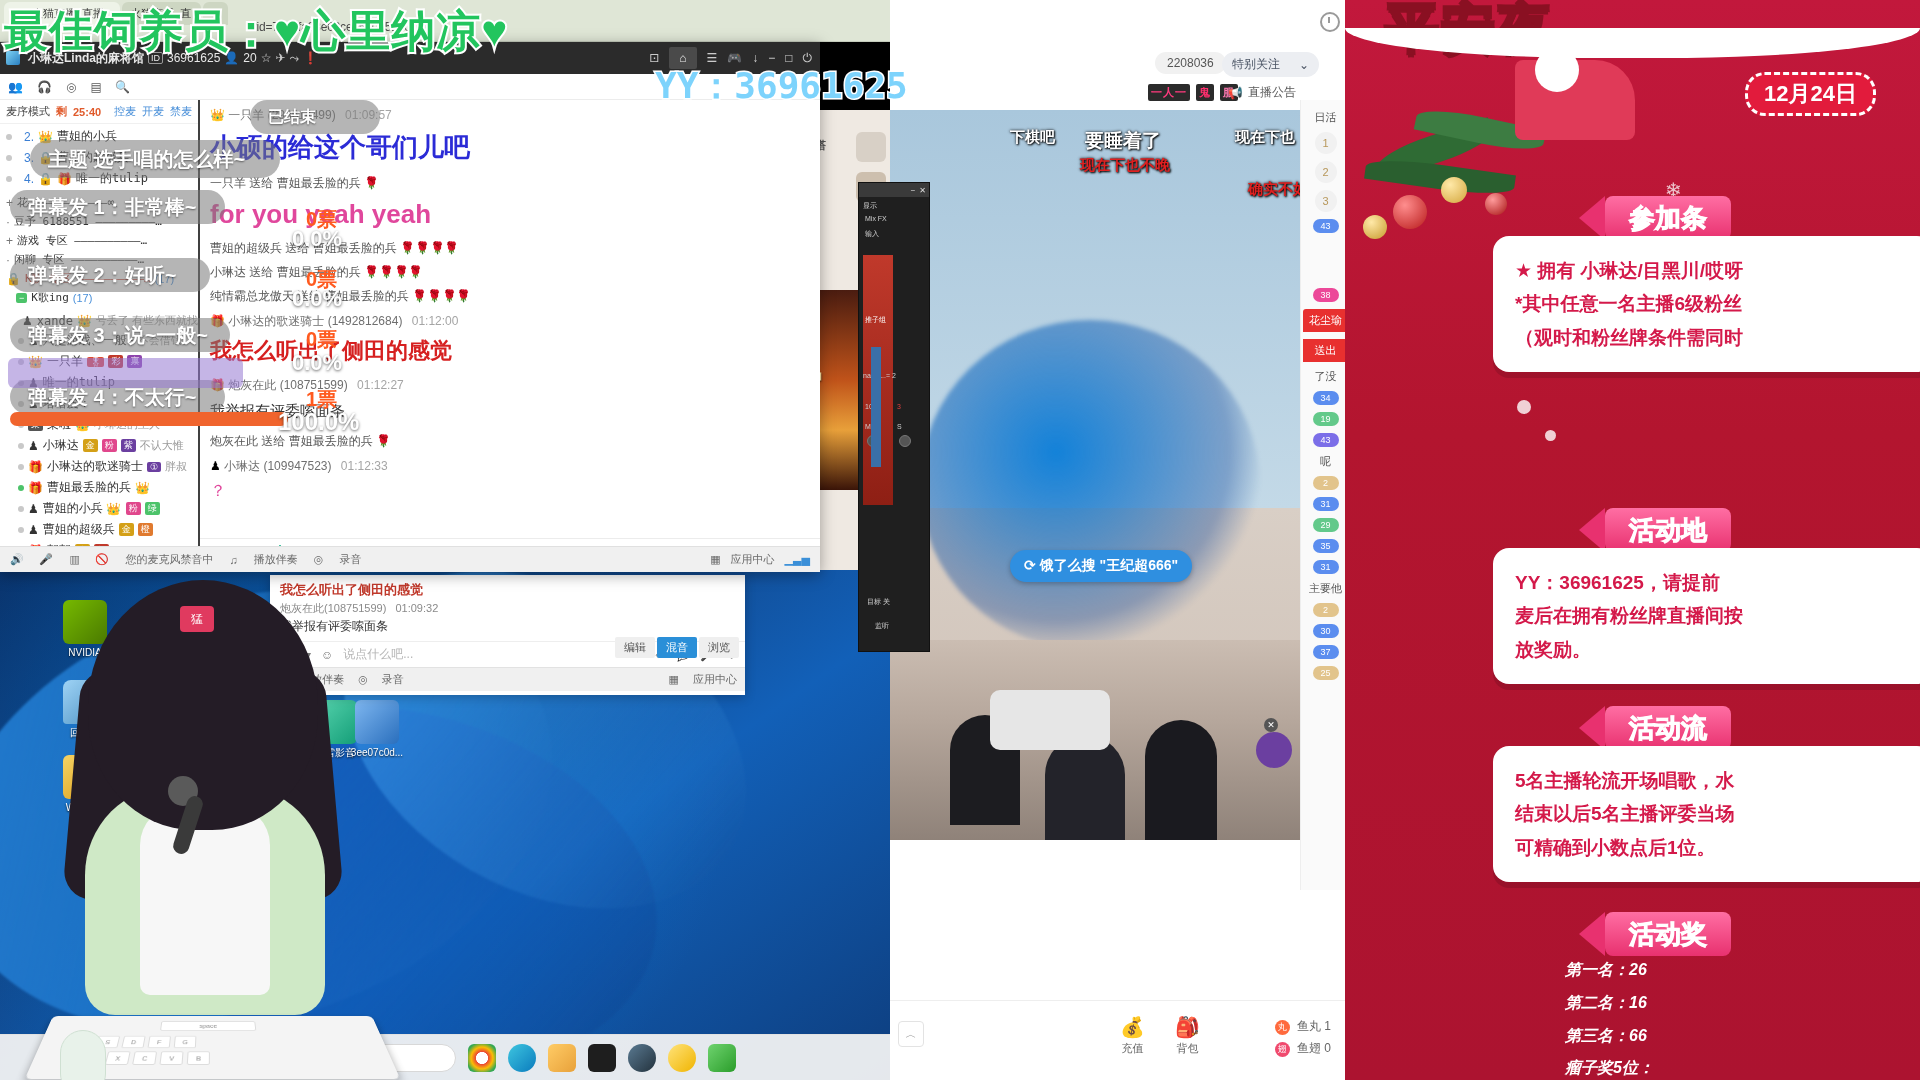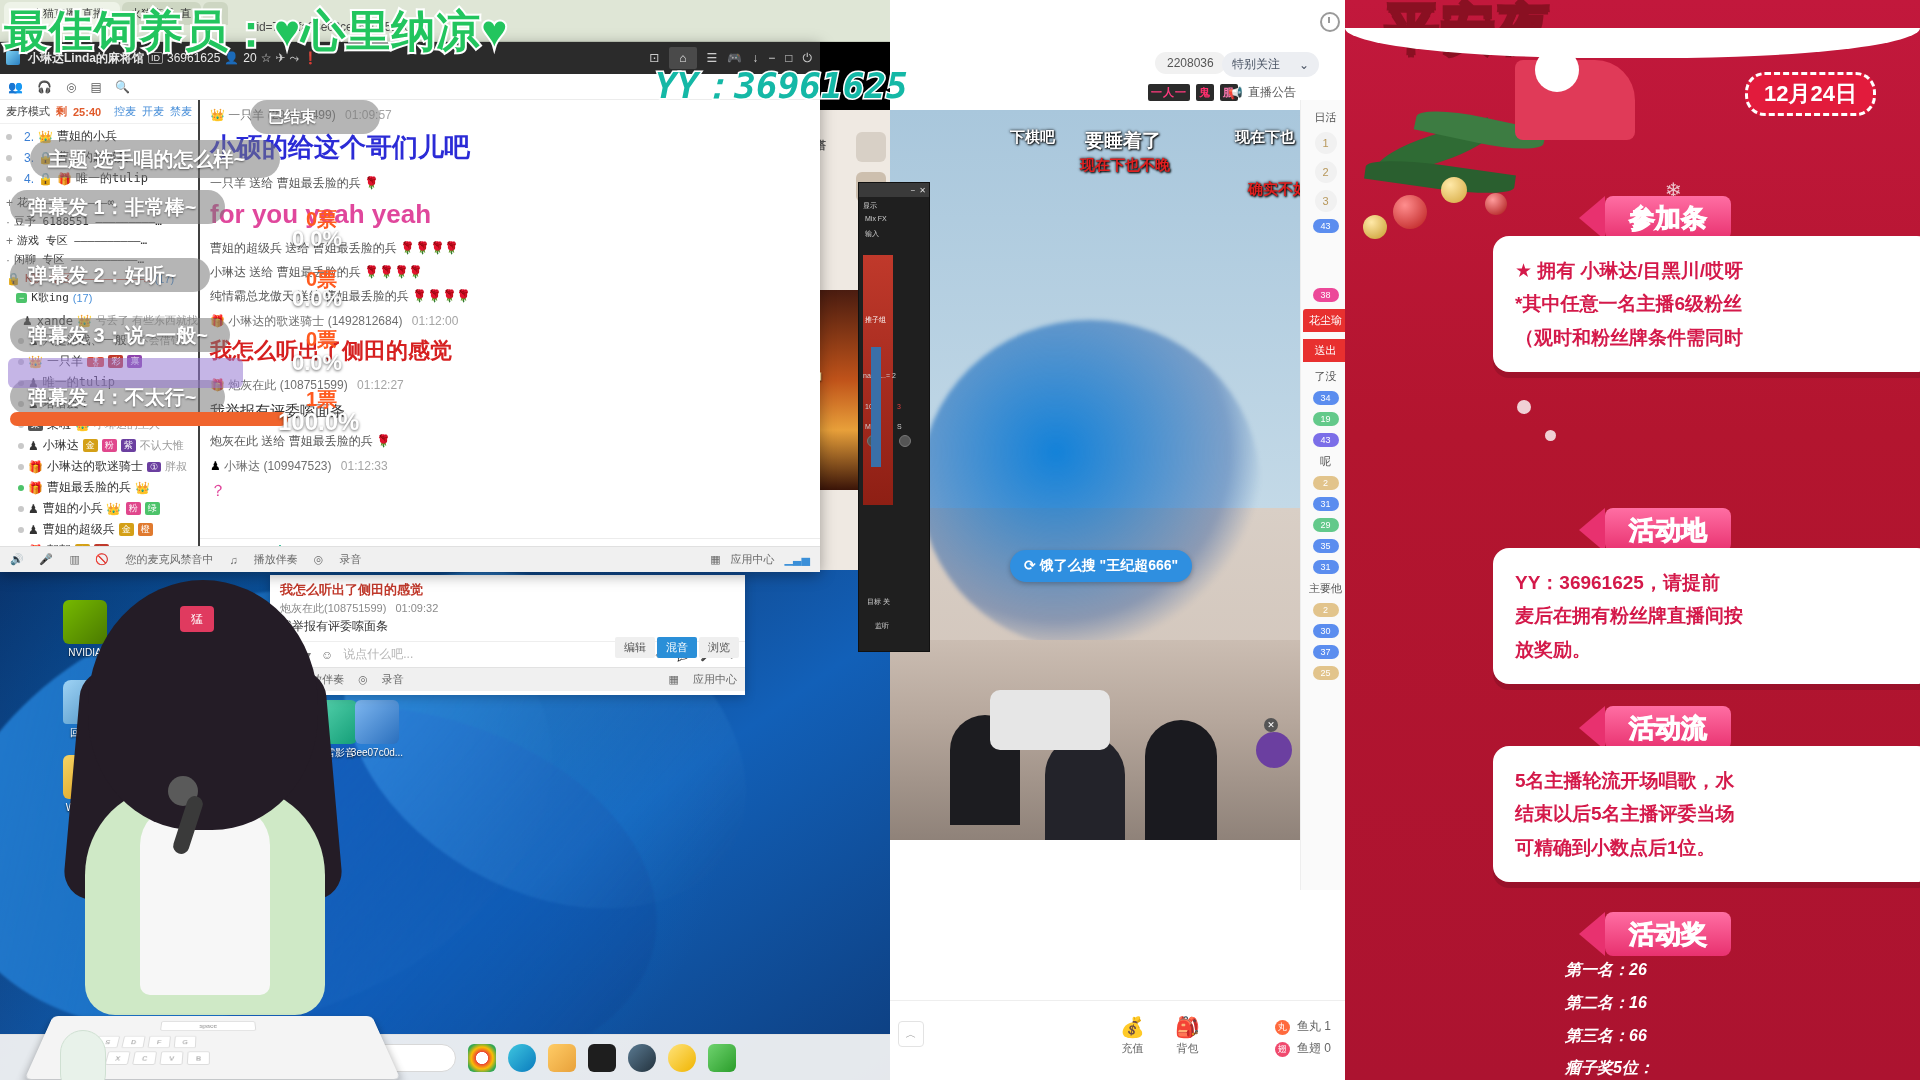--- a/index.html
+++ b/index.html
@@ -208,23 +208,23 @@
   .av-mic-h{position:absolute;left:138px;top:196px;width:30px;height:30px;border-radius:50%;background:#5a5a5a;}
   .keyboard{position:absolute;left:10px;top:425px;width:345px;height:80px;background:#f4f4f4;
             border-radius:6px;transform:perspective(300px) rotateX(38deg);box-shadow:0 4px 8px rgba(0,0,0,.3);}
   .key{position:absolute;background:#fff;border:1px solid #dcdcdc;border-radius:2px;font-size:7px;color:#888;
        display:flex;align-items:center;justify-content:center;}
   .mouse{position:absolute;left:30px;top:450px;width:46px;height:64px;background:#e8f2ea;border-radius:23px 23px 20px 20px;border:1px solid #cfe0d2;}
 
   
   .pink-title{position:absolute;left:4px;top:2px;font-size:44px;font-weight:bold;color:#22c55e;
               -webkit-text-stroke:4px #ffffff;paint-order:stroke fill;white-space:nowrap;letter-spacing:1px;text-align:center;}
-  .yy-big{position:absolute;left:655px;top:62px;font-size:36px;font-weight:bold;color:#14b8a6;
+  .yy-big{position:absolute;left:655px;top:62px;font-size:36px;font-weight:bold;color:#7dd3fc;
           -webkit-text-stroke:3px #fff;paint-order:stroke fill;white-space:nowrap;
-          font-family:"DejaVu Sans Mono", monospace;font-style:italic;}
+          font-family:"DejaVu Sans Mono", monospace;}
 
   
   .gray-ov{position:absolute;background:rgba(120,120,120,.55);border-radius:22px;color:#fff;
            font-size:20px;font-weight:bold;display:flex;align-items:center;padding:0 18px;white-space:nowrap;
            text-shadow:0 1px 2px rgba(0,0,0,.5);}
   .vote-pct{position:absolute;color:#fff;font-size:22px;font-weight:bold;text-shadow:0 1px 3px rgba(0,0,0,.6);}
   .vote-cnt{position:absolute;color:#ff5a1f;font-size:20px;font-weight:bold;}
   .vote-bar{position:absolute;height:14px;border-radius:7px;background:#f0642d;}
 
   .purple-ov{position:absolute;background:rgba(150,120,210,.55);border-radius:6px;height:30px;}

